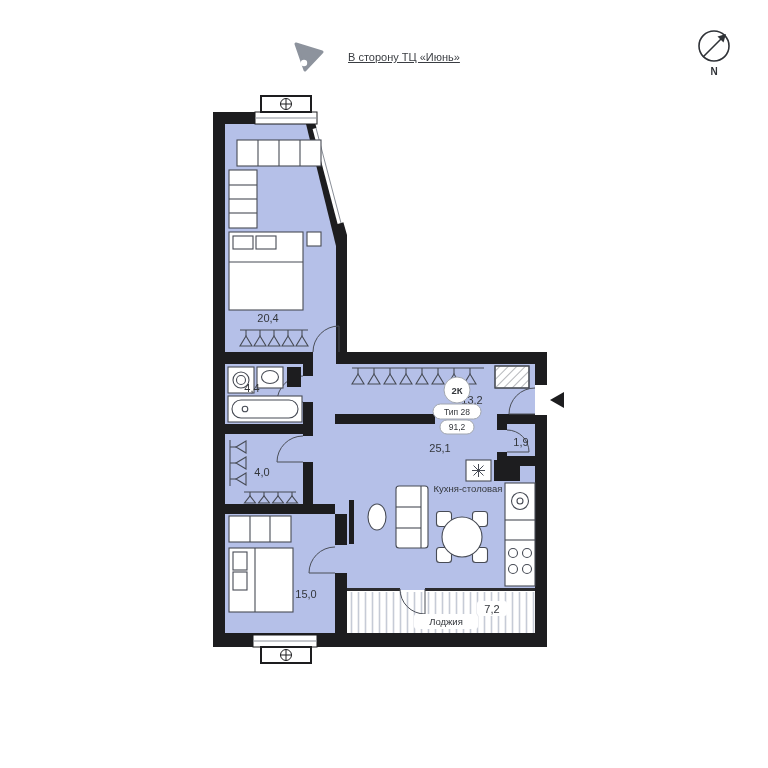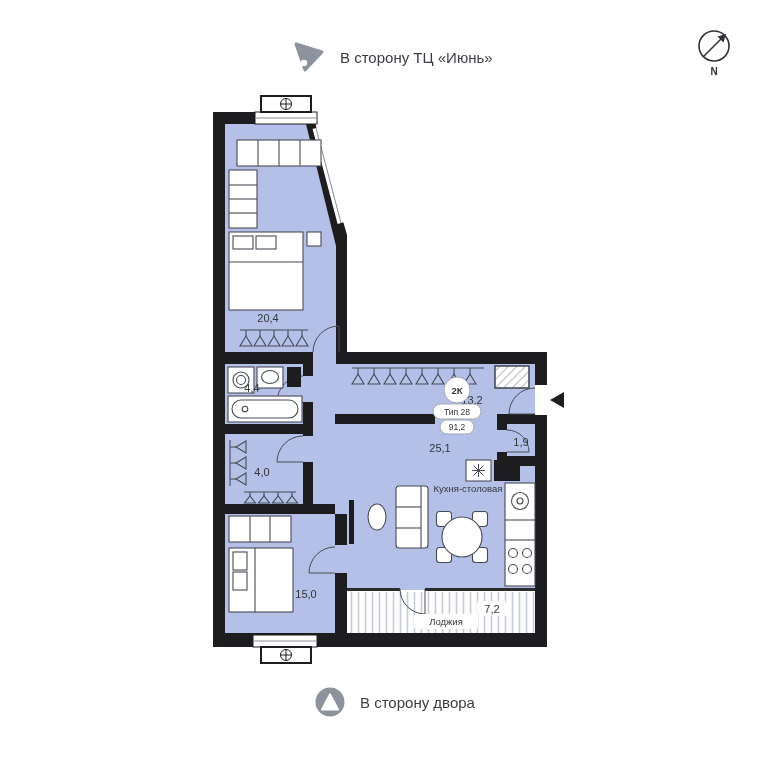--- a/index.html
+++ b/index.html
@@ -1,19 +1,19 @@
 <!DOCTYPE html>
 <html><head>
 <meta charset="utf-8">
 <style>
   html,body{margin:0;padding:0;background:#fff;}
   .page{position:relative;width:768px;height:768px;background:#ffffff;
         font-family:"Liberation Sans",sans-serif;overflow:hidden;}
-  .dir{position:absolute;display:flex;align-items:center;gap:14px;color:#3a3d42;
-       font-size:15px;}
+  .dir{position:absolute;display:flex;align-items:center;gap:22px;color:#3a3d42;
+       font-size:11px;text-decoration:underline;}
   .dir-top{top:40px;left:292px;}
   .dir-bottom{top:686px;left:314px;}
   .compass{position:absolute;top:26px;left:692px;width:44px;text-align:center;
            color:#2f3237;font-size:10px;font-weight:bold;}
   .compass svg{display:block;margin:0 auto;}
   .plan{position:absolute;left:0;top:0;}
   svg text{font-family:"Liberation Sans",sans-serif;fill:#33363b;}
   .area-label{font-size:11px;}
   .room-name{font-size:9.5px;}
   .badge-big{font-size:9.5px;font-weight:bold;}
@@ -292,21 +292,14 @@
     <g text-anchor="middle">
       <circle cx="457" cy="390" r="13" fill="#ffffff" stroke="#a2a7b0" stroke-width="1"></circle>
       <text class="badge-big" x="457" y="394">2К</text>
       <rect x="433" y="404" width="48" height="15" rx="7.5" fill="#ffffff" stroke="#a2a7b0" stroke-width="1"></rect>
       <text class="badge-small" x="457" y="414.5">Тип 28</text>
       <rect x="440" y="420" width="34" height="14" rx="7" fill="#ffffff" stroke="#a2a7b0" stroke-width="1"></rect>
       <text class="badge-small" x="457" y="430">91,2</text>
     </g>
   </svg>
 
-  <div class="dir dir-bottom">
-    <svg width="32" height="32" viewBox="0 0 32 32">
-      <circle cx="16" cy="16" r="14.5" fill="#8d939d"></circle>
-      <polygon points="16,8.5 8,23.5 24,23.5" fill="#ffffff" stroke="#ffffff" stroke-width="2" stroke-linejoin="round"></polygon>
-    </svg>
-    <span>В сторону двора</span>
-  </div>
 
 </div>
 
 </body></html>

